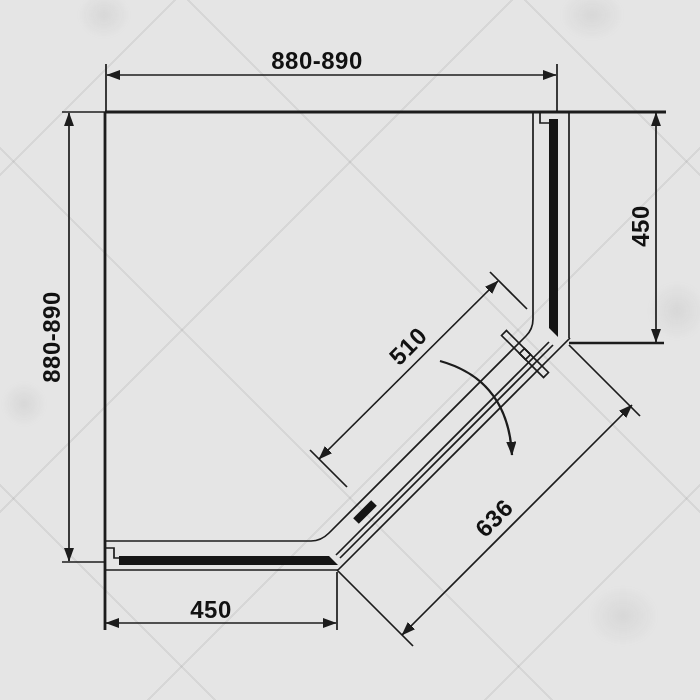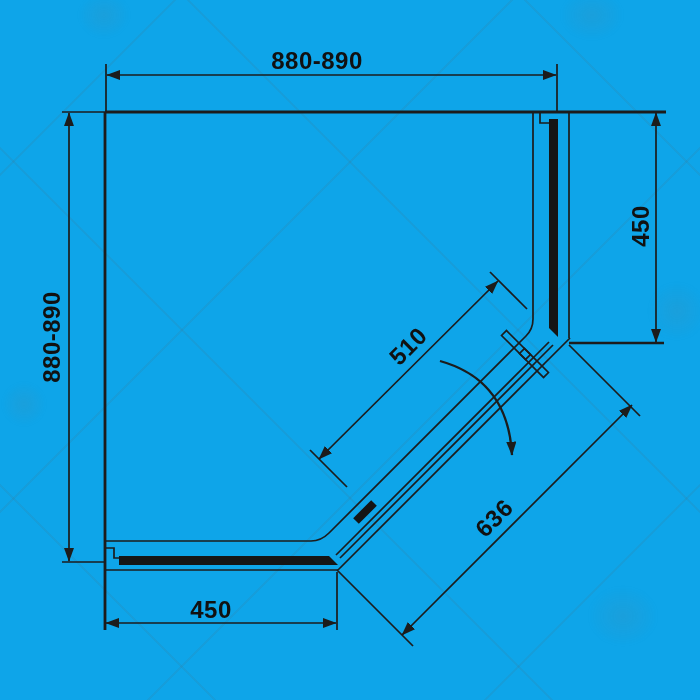--- a/index.html
+++ b/index.html
@@ -1,19 +1,19 @@
 <!DOCTYPE html>
 <html><head>
 <meta charset="utf-8">
 <style>
   html,body{margin:0;padding:0;background:#ffffff;}
   .stage{
     position:relative;
     width:700px;height:700px;
-    background:#0ea5e9;
+    background:#e5e5e5;
     overflow:hidden;
     font-family:"Liberation Sans", sans-serif;
   }
   
   .stage::before{
     content:"";
     position:absolute;inset:-60px;
     background:
       repeating-linear-gradient(45deg,  transparent 0 236px, rgba(90,90,90,.10) 236px 238px),
       repeating-linear-gradient(-45deg, transparent 0 236px, rgba(90,90,90,.10) 236px 238px);

